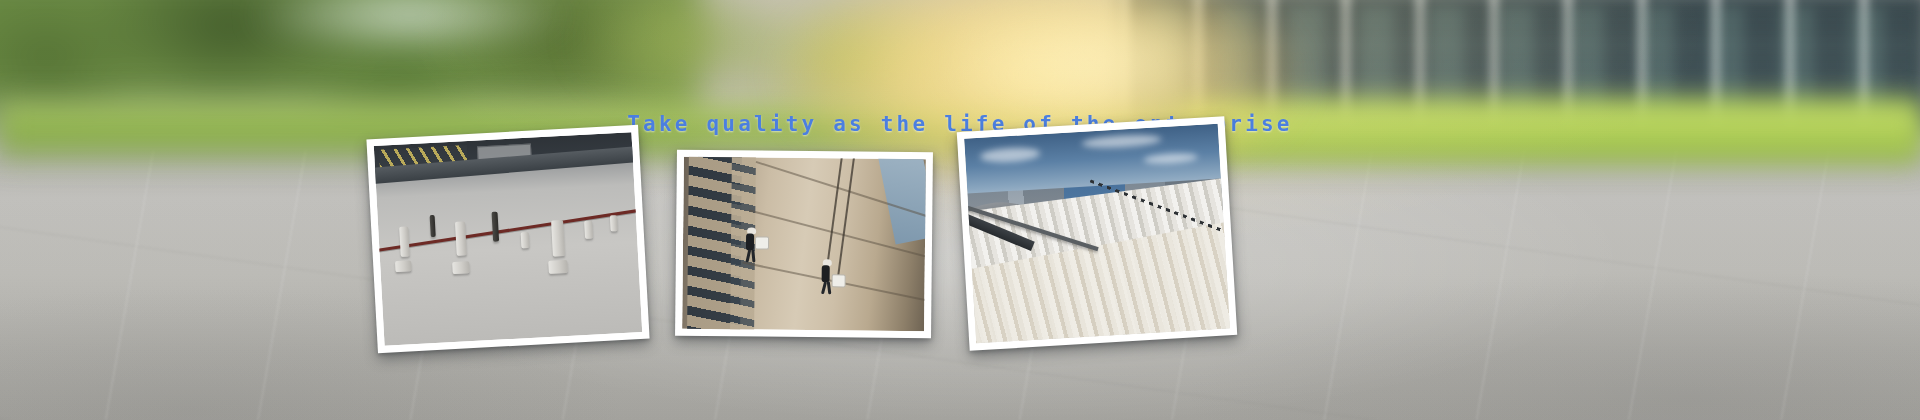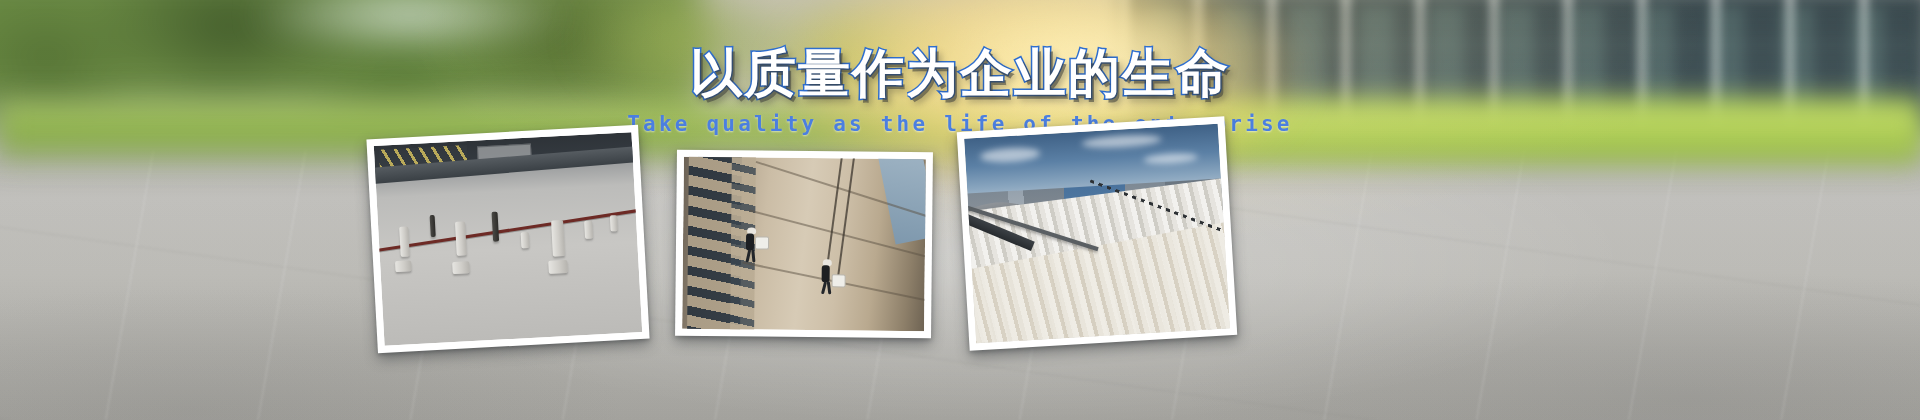--- a/index.html
+++ b/index.html
@@ -303,23 +303,20 @@
   <div class="bg-layer bg-sky-left"></div>
   <div class="bg-layer bg-building"></div>
   <div class="bg-layer bg-building-mullions"></div>
   <div class="bg-layer bg-building-glass"></div>
   <div class="bg-layer bg-hedge"></div>
   <div class="bg-layer bg-hedge-right"></div>
   <div class="bg-layer bg-sun"></div>
   <div class="bg-layer bg-sun2"></div>
   <div class="bg-layer bg-wash"></div>
 
-  <div class="headline-wrap">
-    <div class="headline">以质量作为企业的生命</div>
-  </div>
 
   <div class="subtitle-wrap">
     <div class="subtitle">Take quality as the life of the enterprise</div>
   </div>
 
   <div class="photo" id="photo-1">
     <div class="inner">
       <div class="roof-flat">
         <div class="truss"></div>
         <div class="duct"></div>

